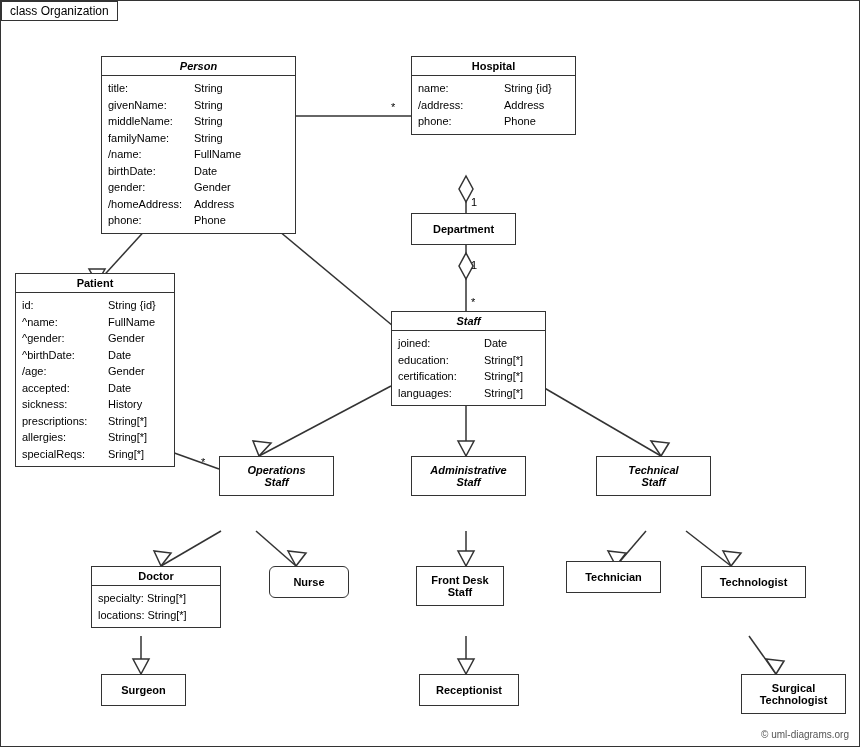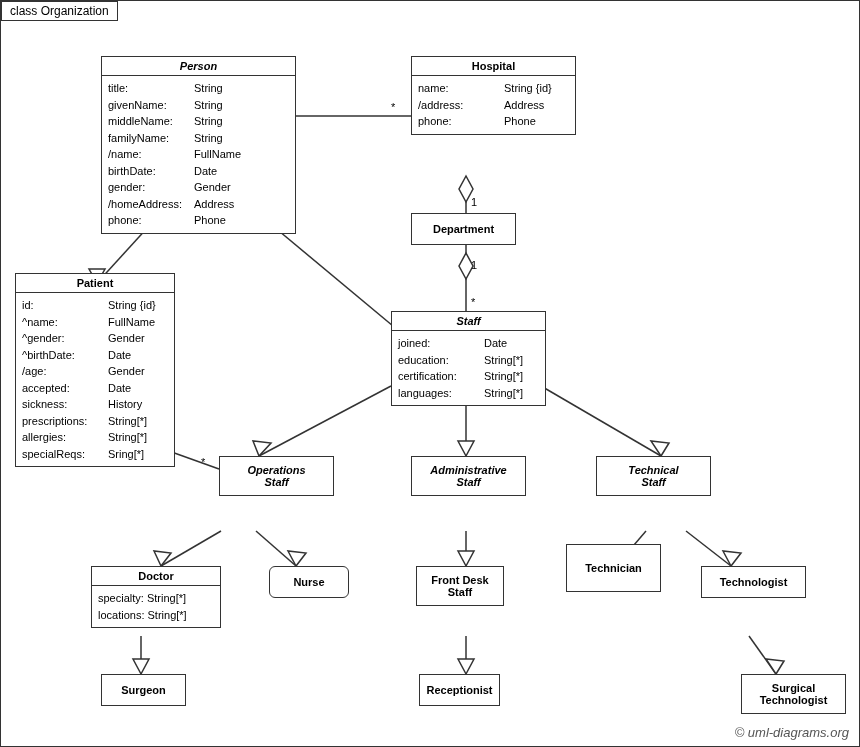--- a/index.html
+++ b/index.html
@@ -62,23 +62,22 @@
       position: absolute;
       top: 0; left: 0;
       width: 860px;
       height: 747px;
       pointer-events: none;
     }
     .copyright {
       position: absolute;
       bottom: 6px;
       right: 10px;
-      font-size: 13px;
+      font-size: 10px;
       color: #555;
-      font-style: italic;
     }
   </style>
 </head>
 <body>
 
 <div class="diagram-container">
   <div class="diagram-title">class Organization</div>
 
   <svg class="connectors">
 
@@ -304,33 +303,33 @@
 
   <div class="uml-box" style="left:268px; top:565px; width:80px; padding:6px 0;border-radius:6px;">
     <div class="box-title normal" style="border-bottom:none;">Nurse</div>
   </div>
 
   <div class="uml-box" style="left:415px; top:565px; width:88px; padding:4px 0;">
     <div class="box-title normal" style="border-bottom:none; white-space:pre-line;">Front Desk
 Staff</div>
   </div>
 
-  <div class="uml-box" style="left:565px; top:543px; width:95px; padding:14px 0;">
+  <div class="uml-box" style="left:565px; top:560px; width:95px; padding:6px 0;">
     <div class="box-title normal" style="border-bottom:none;">Technician</div>
   </div>
 
   <div class="uml-box" style="left:700px; top:565px; width:105px; padding:6px 0;">
     <div class="box-title normal" style="border-bottom:none;">Technologist</div>
   </div>
 
   <div class="uml-box" style="left:100px; top:673px; width:85px; padding:6px 0;">
     <div class="box-title normal" style="border-bottom:none;">Surgeon</div>
   </div>
 
-  <div class="uml-box" style="left:418px; top:673px; width:81px; padding:6px 0;">
+  <div class="uml-box" style="left:418px; top:673px; width:100px; padding:6px 0;">
     <div class="box-title normal" style="border-bottom:none;">Receptionist</div>
   </div>
 
   <div class="uml-box" style="left:740px; top:673px; width:105px; padding:4px 0;">
     <div class="box-title normal" style="border-bottom:none; white-space:pre-line;">Surgical
 Technologist</div>
   </div>
 
   <div class="copyright">© uml-diagrams.org</div>
 </div>

